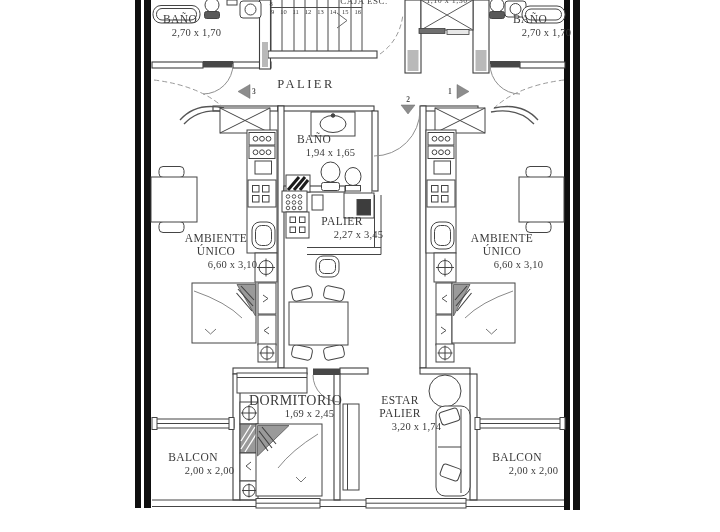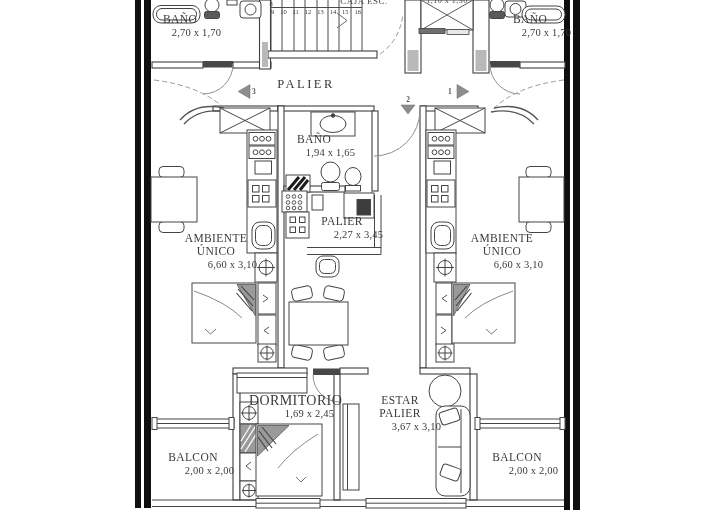--- a/index.html
+++ b/index.html
@@ -421,21 +421,21 @@
   <div class="l1">ÚNICO</div>
   <div class="l2">6,60 x 3,10</div>
 </div>
 <div class="lbl" style="left:249px;top:394px;width:88px">
   <div class="l1" style="font-size:14px">DORMITORIO</div>
   <div class="l2">1,69 x 2,45</div>
 </div>
 <div class="lbl" style="left:356px;top:394px;width:88px">
   <div class="l1">ESTAR</div>
   <div class="l1">PALIER</div>
-  <div class="l2">3,67 x 3,10</div>
+  <div class="l2">3,20 x 1,74</div>
 </div>
 <div class="lbl" style="left:149px;top:451px;width:88px">
   <div class="l1">BALCON</div>
   <div class="l2">2,00 x 2,00</div>
 </div>
 <div class="lbl" style="left:473px;top:451px;width:88px">
   <div class="l1">BALCON</div>
   <div class="l2">2,00 x 2,00</div>
 </div>
 

